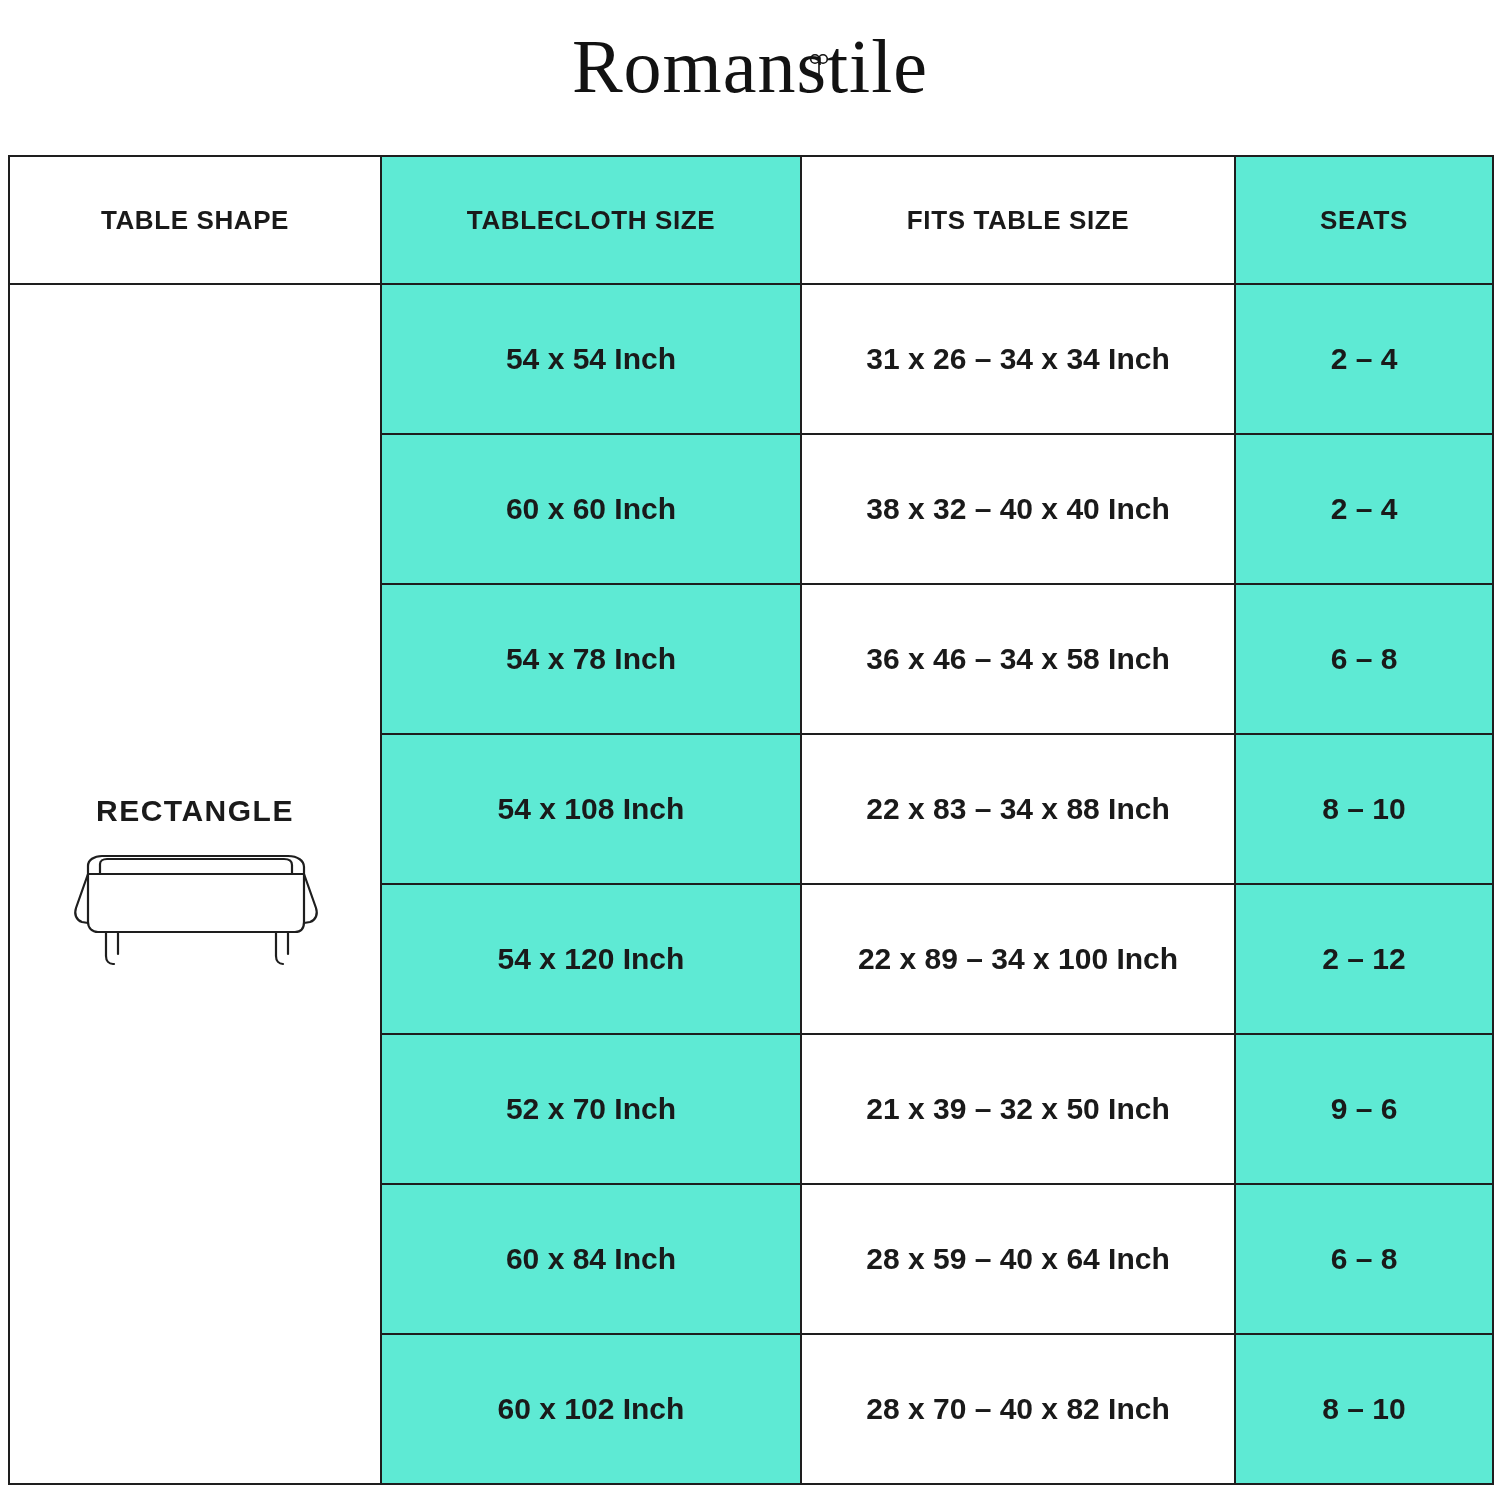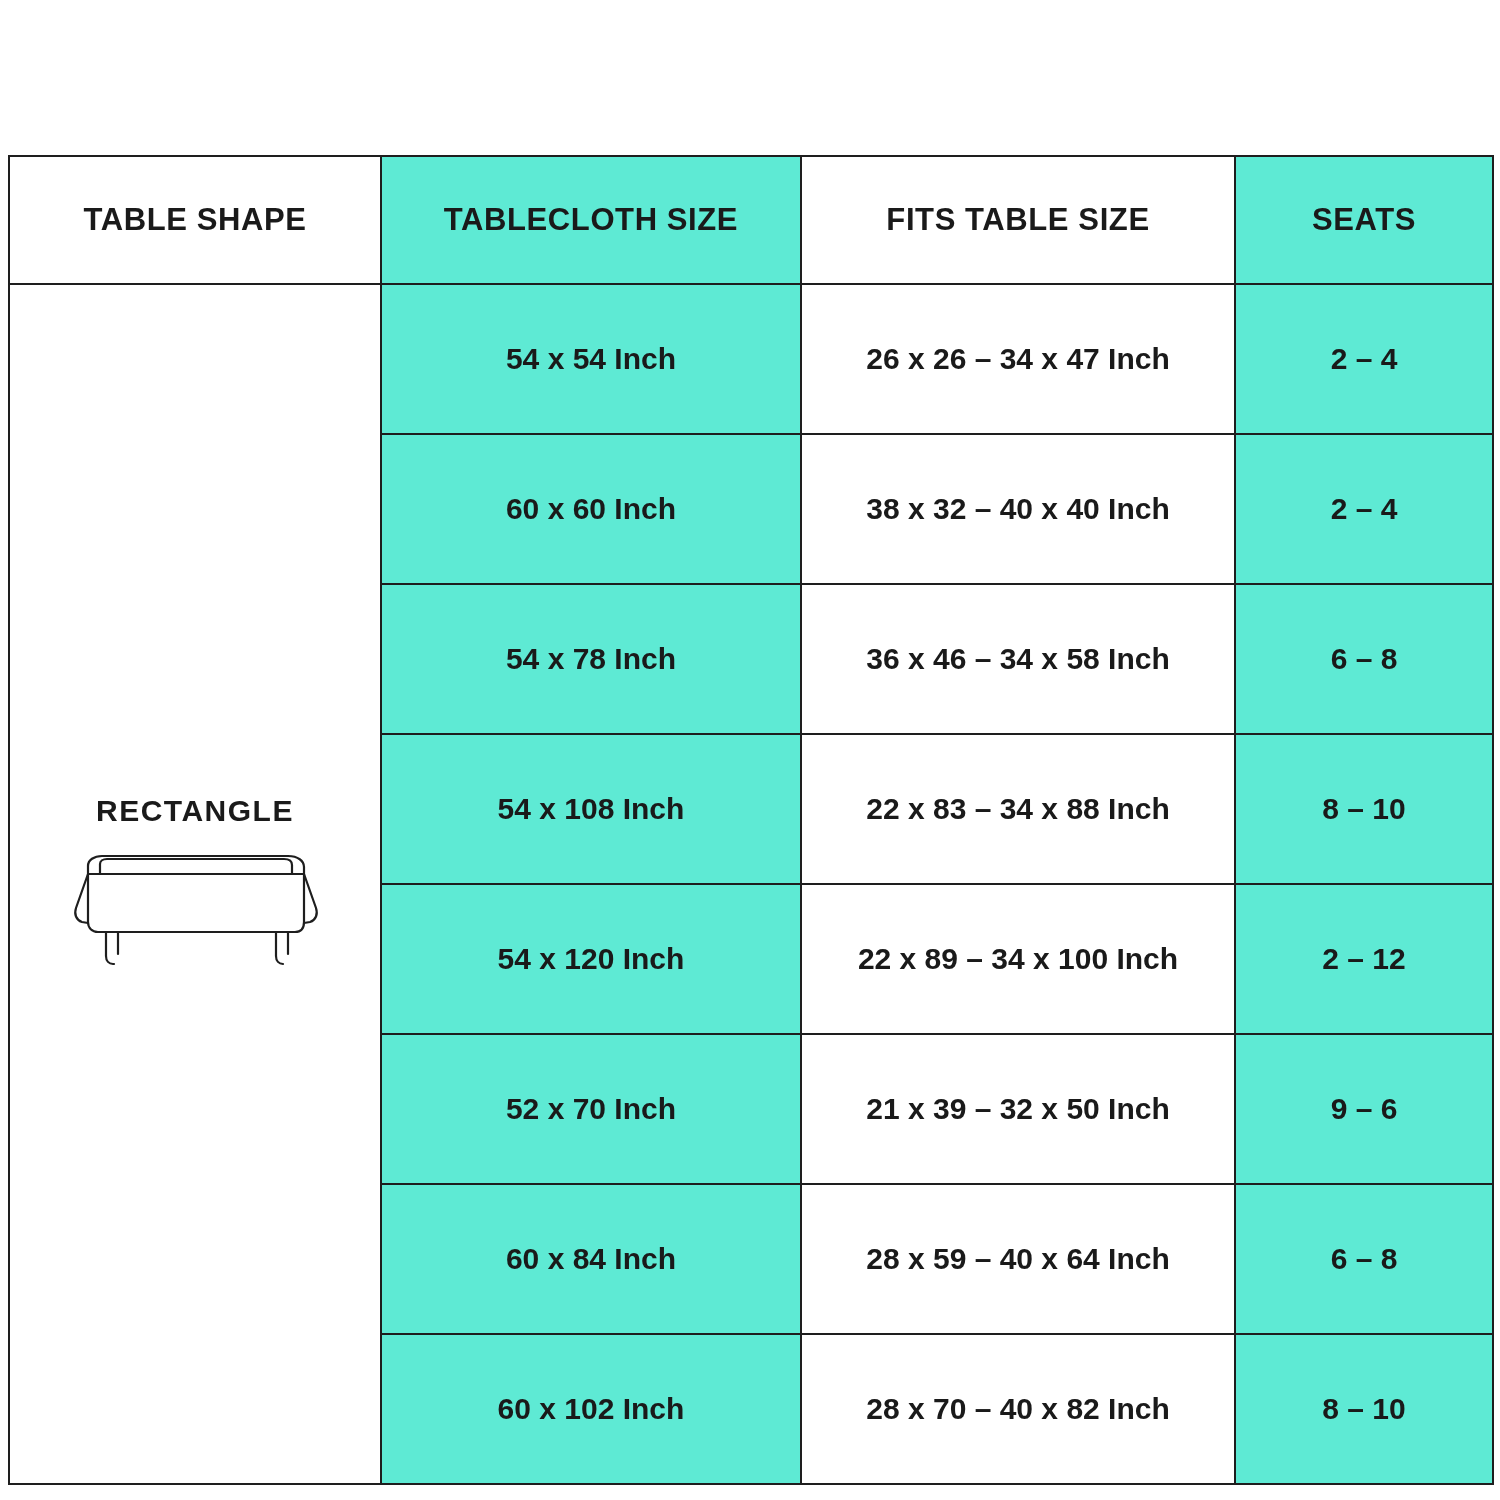--- a/index.html
+++ b/index.html
@@ -57,21 +57,21 @@
     border-collapse: collapse;
     table-layout: fixed;
   }
   .size-table th, .size-table td {
     border: 2px solid #1e1e1e;
     text-align: center;
     vertical-align: middle;
   }
   .size-table thead th {
     height: 124px;
-    font-size: 31px;
+    font-size: 26px;
     font-weight: bold;
     letter-spacing: 0.6px;
     text-transform: uppercase;
   }
   .col-shape  { width: 372px; }
   .col-cloth  { width: 420px; }
   .col-fits   { width: 434px; }
   .col-seats  { width: 258px; }
 
   .shaded { background: #5eead4; }
@@ -102,20 +102,32 @@
   .shape-art {
     width: 250px;
     height: 130px;
   }
 </style>
 </head>
 <body>
 
 <div class="page">
 
+  <div class="brand">
+    <span class="brand-text">
+      <span>Romanstile</span>
+      <span class="flower-dot">
+        <svg viewBox="0 0 26 26" width="26" height="26" aria-hidden="true">
+          <circle cx="9" cy="7" r="4.3" fill="none" stroke="#121212" stroke-width="1.6"></circle>
+          <circle cx="17" cy="7" r="4.3" fill="none" stroke="#121212" stroke-width="1.6"></circle>
+          <path d="M13 10.5 C13 16 13 20 13 25" fill="none" stroke="#121212" stroke-width="1.6"></path>
+        </svg>
+      </span>
+    </span>
+  </div>
 
   <table class="size-table">
     <colgroup>
       <col class="col-shape">
       <col class="col-cloth">
       <col class="col-fits">
       <col class="col-seats">
     </colgroup>
     <thead>
       <tr>
@@ -147,21 +159,21 @@
                   <path d="M36 88 L36 112 C36 117 39 120 43 120 L44 120"></path>
                   <path d="M48 88 L48 110"></path>
                   <path d="M206 88 L206 112 C206 117 209 120 213 120"></path>
                   <path d="M218 88 L218 110"></path>
                 </g>
               </svg>
             </span>
           </div>
         </td>
         <td class="shaded">54 x 54 Inch</td>
-        <td class="plain">26 x 26 – 34 x 47 Inch</td>
+        <td class="plain">31 x 26 – 34 x 34 Inch</td>
         <td class="shaded">2 – 4</td>
       </tr>
       <tr>
         <td class="shaded">60 x 60 Inch</td>
         <td class="plain">38 x 32 – 40 x 40 Inch</td>
         <td class="shaded">2 – 4</td>
       </tr>
       <tr>
         <td class="shaded">54 x 78 Inch</td>
         <td class="plain">36 x 46 – 34 x 58 Inch</td>

